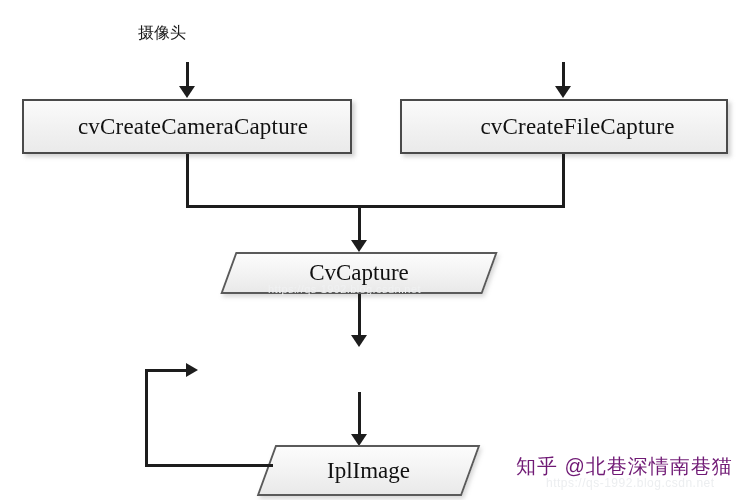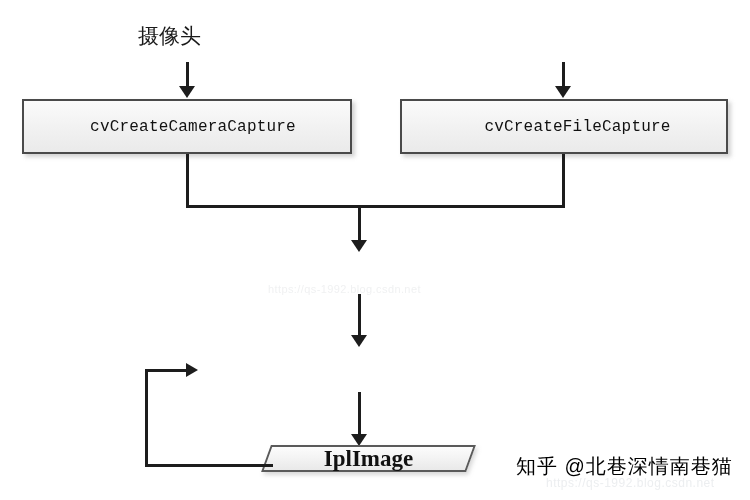--- a/index.html
+++ b/index.html
@@ -13,40 +13,40 @@
     height: 500px;
     background: #ffffff;
     overflow: hidden;
     font-family: "Liberation Serif", "DejaVu Serif", serif;
   }
 
   
   .src-label {
     position: absolute;
     font-family: "Liberation Sans", "DejaVu Sans", sans-serif;
-    font-size: 21px;
+    font-size: 16px;
     color: #1a1a1a;
     white-space: nowrap;
     line-height: 1;
   }
 
   
   .node-box {
     position: absolute;
     box-sizing: border-box;
     border: 2px solid #4a4a4a;
     background: linear-gradient(to bottom, #fbfbfb 0%, #f1f1f1 55%, #eaeaea 100%);
     box-shadow: 3px 3px 4px rgba(140,140,140,0.38);
     display: flex;
     align-items: center;
     justify-content: center;
   }
   .node-box .node-text {
-    font-family: Liberation Mono, monospace;
-    font-size: 16px;
+    font-family: Liberation Serif, serif;
+    font-size: 23px;
     color: #111111;
     white-space: nowrap;
     letter-spacing: 0.2px;
     margin-left: 12px;
   }
 
   
   .node-data {
     position: absolute;
     box-sizing: border-box;
@@ -97,21 +97,21 @@
     border-top: 7px solid transparent;
     border-bottom: 7px solid transparent;
     border-left: 12px solid #1d1d1d;
   }
 
   
   .wm-main {
     position: absolute;
     font-family: "Liberation Sans", "DejaVu Sans", sans-serif;
     font-size: 20px;
-    color: #000000;
+    color: #701a75;
     white-space: nowrap;
     letter-spacing: 1px;
   }
   .wm-url {
     position: absolute;
     font-family: "Liberation Sans", "DejaVu Sans", sans-serif;
     font-size: 12px;
     color: #eceef0;
     white-space: nowrap;
     letter-spacing: 0.5px;
@@ -146,31 +146,35 @@
   <div class="node-box" style="left:400px; top:99px; width:328px; height:55px;padding-left:15px;">
     <span class="node-text">cvCreateFileCapture</span>
   </div>
 
   <div class="edge-v" style="left:186px; top:154px; height:53px;"></div>
   <div class="edge-v" style="left:562px; top:154px; height:53px;"></div>
   <div class="edge-h" style="left:186px; top:205px; width:379px;"></div>
   <div class="edge-v" style="left:358px; top:205px; height:37px;"></div>
   <div class="arrow-down" style="left:351px; top:240px;"></div>
 
+  <div class="node-data" style="left:228px; top:252px; width:262px; height:42px;">
+    <div class="skew"></div>
+    <div class="node-text">CvCapture</div>
+  </div>
 
   <div class="wm-faint" style="left:268px; top:283px;">https://qs-1992.blog.csdn.net</div>
 
   <div class="edge-v" style="left:358px; top:294px; height:42px;"></div>
   <div class="arrow-down" style="left:351px; top:335px;"></div>
 
 
   <div class="edge-v" style="left:358px; top:392px; height:44px;"></div>
   <div class="arrow-down" style="left:351px; top:434px;"></div>
 
-  <div class="node-data" style="left:266px; top:445px; width:205px; height:27px;font-weight:bold;">
+  <div class="node-data" style="left:266px; top:445px; width:205px; height:51px;">
     <div class="skew"></div>
     <div class="node-text">IplImage</div>
   </div>
 
   <div class="edge-h" style="left:145px; top:464px; width:128px;"></div>
   <div class="edge-v" style="left:145px; top:369px; height:98px;"></div>
   <div class="edge-h" style="left:145px; top:369px; width:42px;"></div>
   <div class="arrow-right" style="left:186px; top:363px;"></div>
 
   <div class="wm-main" style="left:516px; top:453px;">知乎 @北巷深情南巷猫</div>

